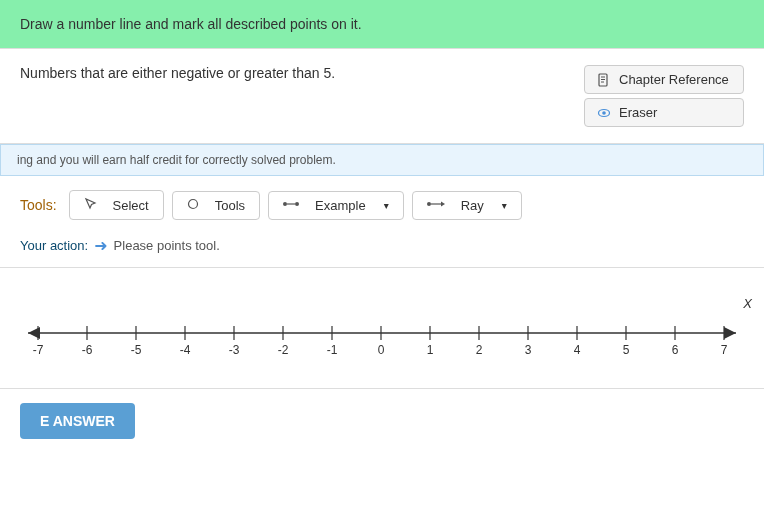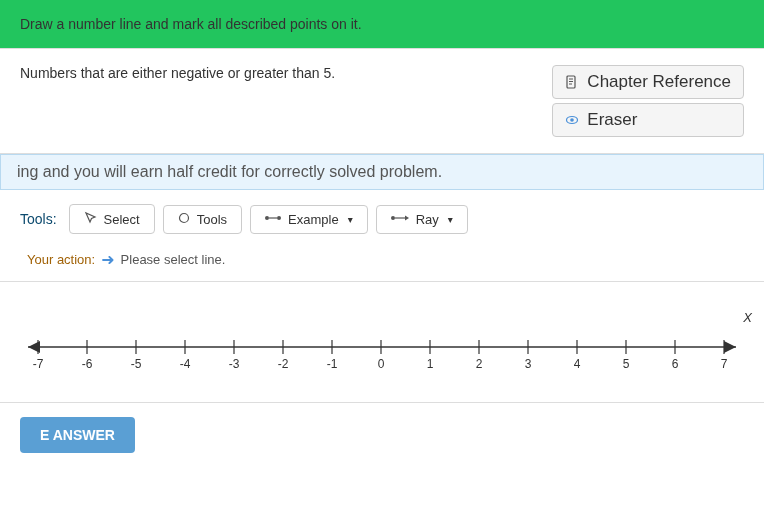--- a/index.html
+++ b/index.html
@@ -9,21 +9,21 @@
       background: #fff;
       width: 764px;
       min-height: 523px;
       overflow-x: hidden;
     }
 
     
     .instruction-area {
       padding: 16px 20px;
       border-bottom: 1px solid #ddd;
-      background: #22c55e;
+      background: #86efac;
     }
     .instruction-area p {
       color: #333;
       font-size: 14px;
     }
 
     
     .question-row {
       display: flex;
       align-items: flex-start;
@@ -48,60 +48,60 @@
     }
     .ref-btn {
       display: flex;
       align-items: center;
       gap: 8px;
       padding: 6px 12px;
       border: 1px solid #ccc;
       border-radius: 4px;
       background: #f5f5f5;
       cursor: pointer;
-      font-size: 17px;
+      font-size: 13px;
       color: #333;
       text-align: left;
       white-space: nowrap;
     }
     .ref-icon {
       width: 14px;
       height: 14px;
       display: inline-flex;
       align-items: center;
       justify-content: center;
       color: #555;
     }
 
     
     .info-banner {
       background: #e8f4fd;
       border: 1px solid #b8d9f0;
       padding: 8px 16px;
       color: #555;
-      font-size: 16px;
+      font-size: 12px;
     }
 
     
     .tools-area {
       padding: 14px 20px 10px 20px;
       display: flex;
       align-items: center;
       gap: 8px;
     }
     .tools-label {
       font-size: 14px;
-      color: #0c4a6e;
+      color: #a16207;
       margin-right: 4px;
       font-weight: 500;
     }
     .tool-btn {
       display: flex;
       align-items: center;
-      gap: 7px;
+      gap: 16px;
       padding: 6px 14px;
       border: 1px solid #ccc;
       border-radius: 4px;
       background: #fff;
       cursor: pointer;
       font-size: 13px;
       color: #333;
     }
     .tool-btn .tool-icon {
       font-size: 13px;
@@ -116,22 +116,21 @@
       padding: 6px 20px 12px 20px;
       display: flex;
       align-items: center;
       gap: 6px;
       color: #555;
       font-size: 13px;
       border-bottom: 1px solid #ddd;
     }
     .action-label {
       font-weight: 500;
-      color: #a16207;
-      margin-left: 7px;
+      color: #0c4a6e;
     }
     .action-arrow {
       color: #4a90d9;
       font-size: 16px;
     }
 
     
     .numberline-area {
       padding: 30px 20px 20px 20px;
       position: relative;
@@ -257,21 +256,21 @@
     </span>
     <span>Ray</span>
     <span class="dropdown-arrow">▾</span>
   </button>
 
 </div>
 
 <div class="action-row">
   <span class="action-label">Your action:</span>
   <span class="action-arrow">➜</span>
-  <span>Please select line.</span>
+  <span>Please points tool.</span>
 </div>
 
 <div class="numberline-area">
   <span class="x-label">X</span>
   <div class="numberline-container">
     <svg class="numberline-svg" viewBox="0 0 724 60" preserveAspectRatio="xMidYMid meet">
 
       <polygon points="8,25 20,19 20,31" fill="#333"></polygon>
 
       <line x1="8" y1="25" x2="716" y2="25" stroke="#333" stroke-width="1.5"></line>

